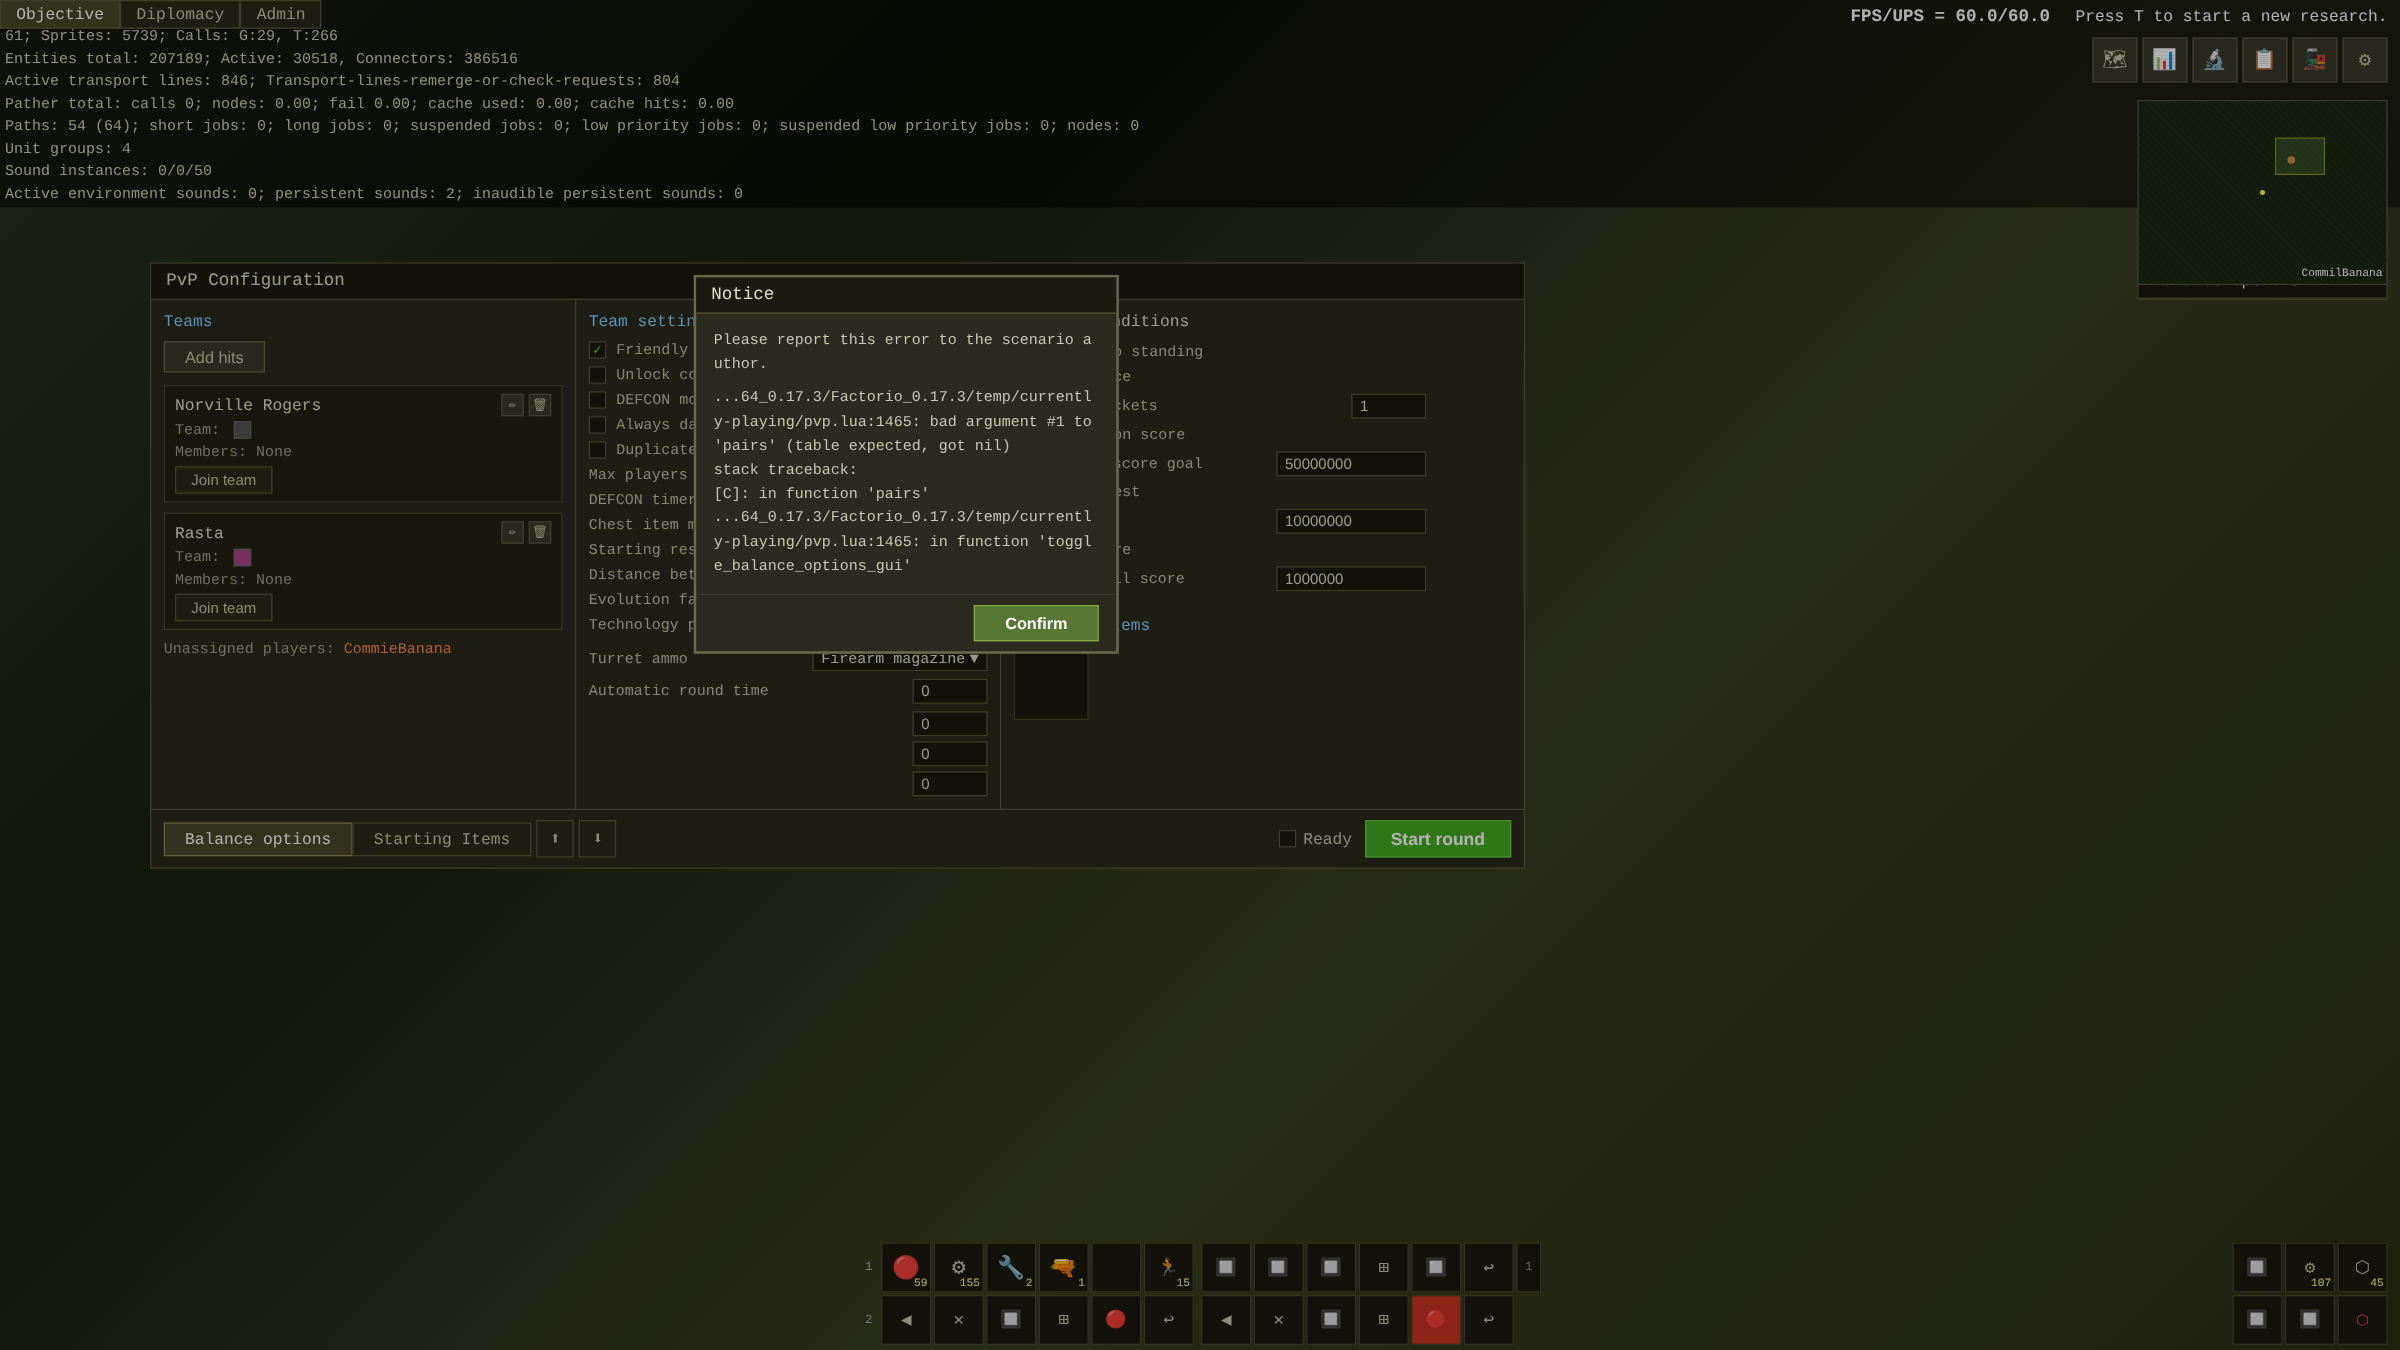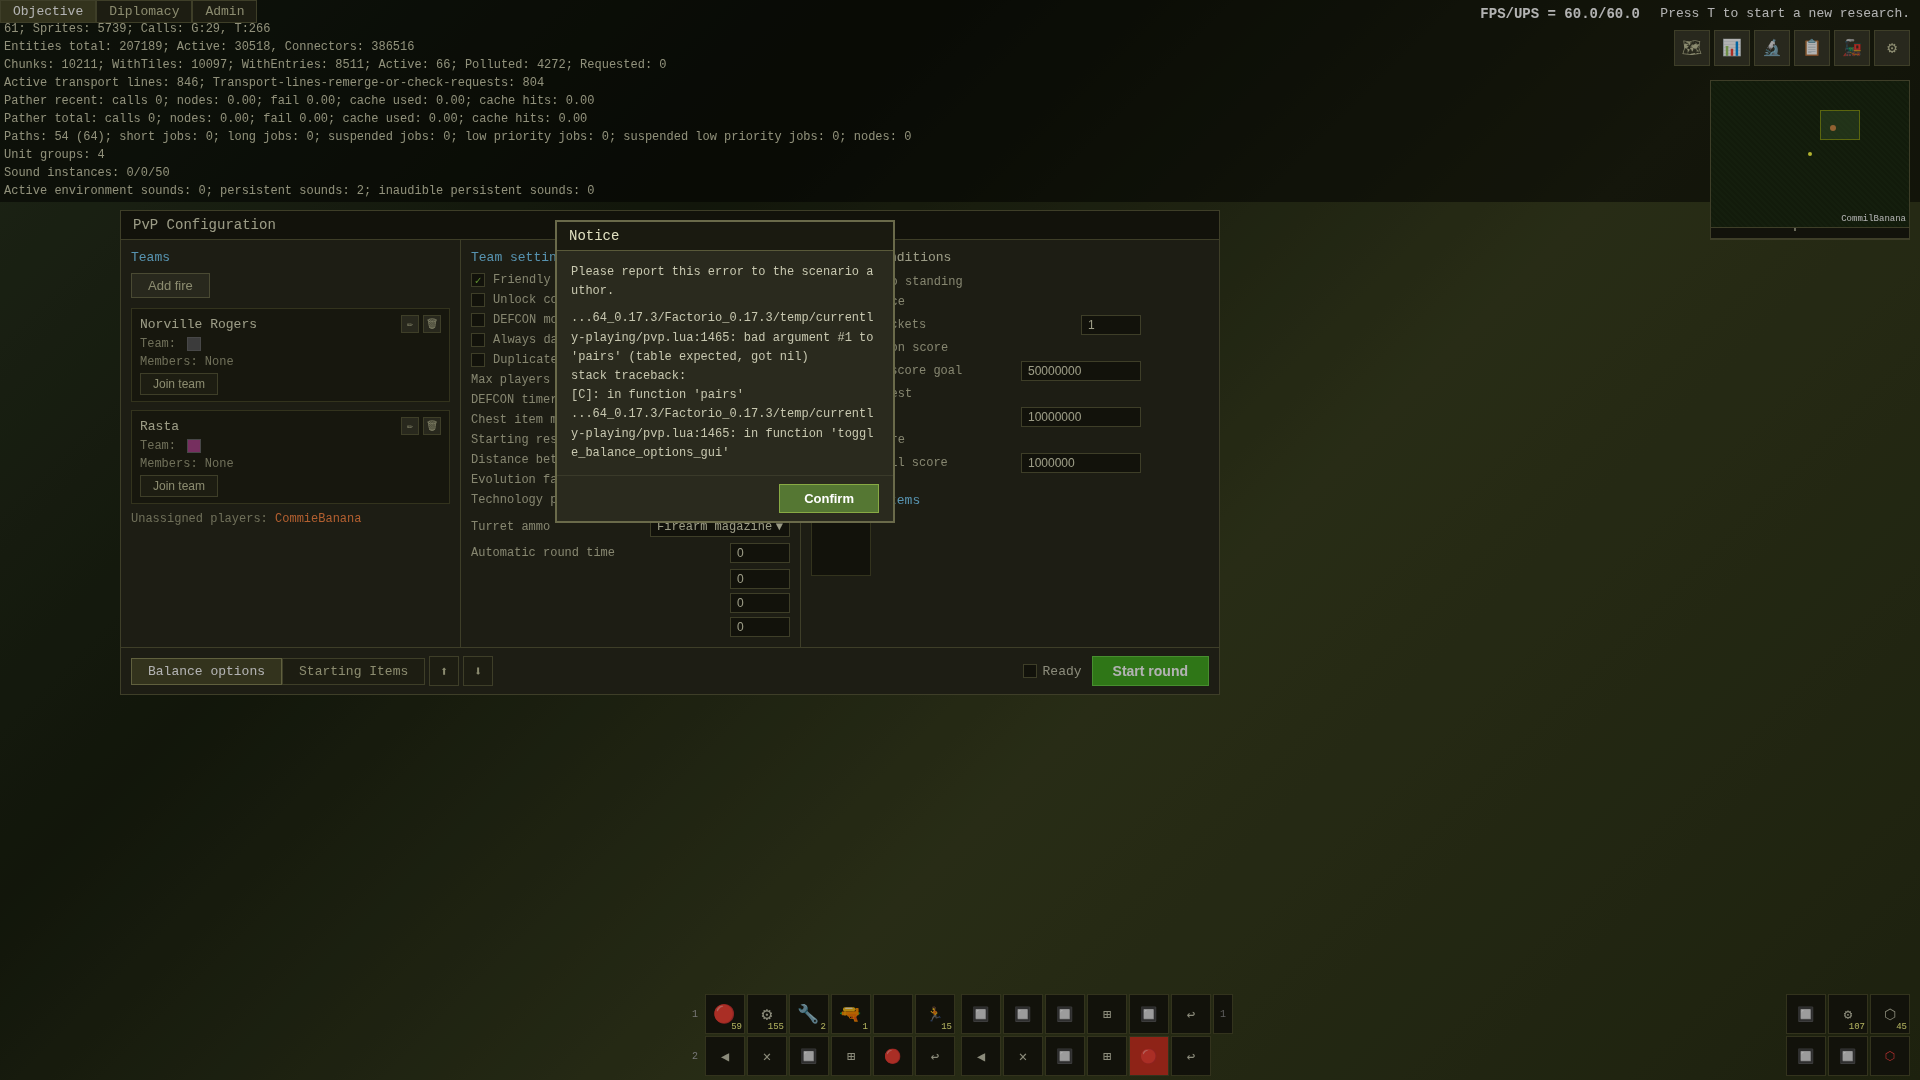--- a/index.html
+++ b/index.html
@@ -462,23 +462,21 @@
   </style>
 </head>
 <body>
 
 <div class="game-bg"></div>
 
 <div class="debug-overlay">
   <div>Cursor: (-591.8; 612.6) Zoom: 1.000</div>
   <div>61; Sprites: 5739; Calls: G:29, T:266</div>
   <div>Entities total: 207189; Active: 30518, Connectors: 386516</div>
-  <div>Chunks: 10211; WithTiles: 10097; WithEntries: 8511; Active: 66; Polluted: 4272; Requested: 0</div>
   <div>Active transport lines: 846; Transport-lines-remerge-or-check-requests: 804</div>
-  <div>Pather recent: calls 0; nodes: 0.00; fail 0.00; cache used: 0.00; cache hits: 0.00</div>
   <div>Pather total: calls 0; nodes: 0.00; fail 0.00; cache used: 0.00; cache hits: 0.00</div>
   <div>Paths: 54 (64); short jobs: 0; long jobs: 0; suspended jobs: 0; low priority jobs: 0; suspended low priority jobs: 0; nodes: 0</div>
   <div>Unit groups: 4</div>
   <div>Sound instances: 0/0/50</div>
   <div>Active environment sounds: 0; persistent sounds: 2; inaudible persistent sounds: 0</div>
 </div>
 
 <div class="fps-counter">FPS/UPS = 60.0/60.0</div>
 
 <div class="research-hint">Press T to start a new research.</div>
@@ -506,21 +504,21 @@
   <div class="top-tab">Diplomacy</div>
   <div class="top-tab">Admin</div>
 </div>
 
 <div class="pvp-panel">
   <div class="pvp-panel-title">PvP Configuration</div>
   <div class="pvp-panel-body">
 
     <div class="teams-section">
       <div class="section-label">Teams</div>
-      <button class="add-team-btn">Add fire</button>
+      <button class="add-team-btn">Add hits</button>
 
       
       <div class="team-entry">
         <div class="team-name">
           <span>Norville Rogers</span>
           <div class="team-icons">
             <div class="team-icon-btn">✏</div>
             <div class="team-icon-btn">🗑</div>
           </div>
         </div>

